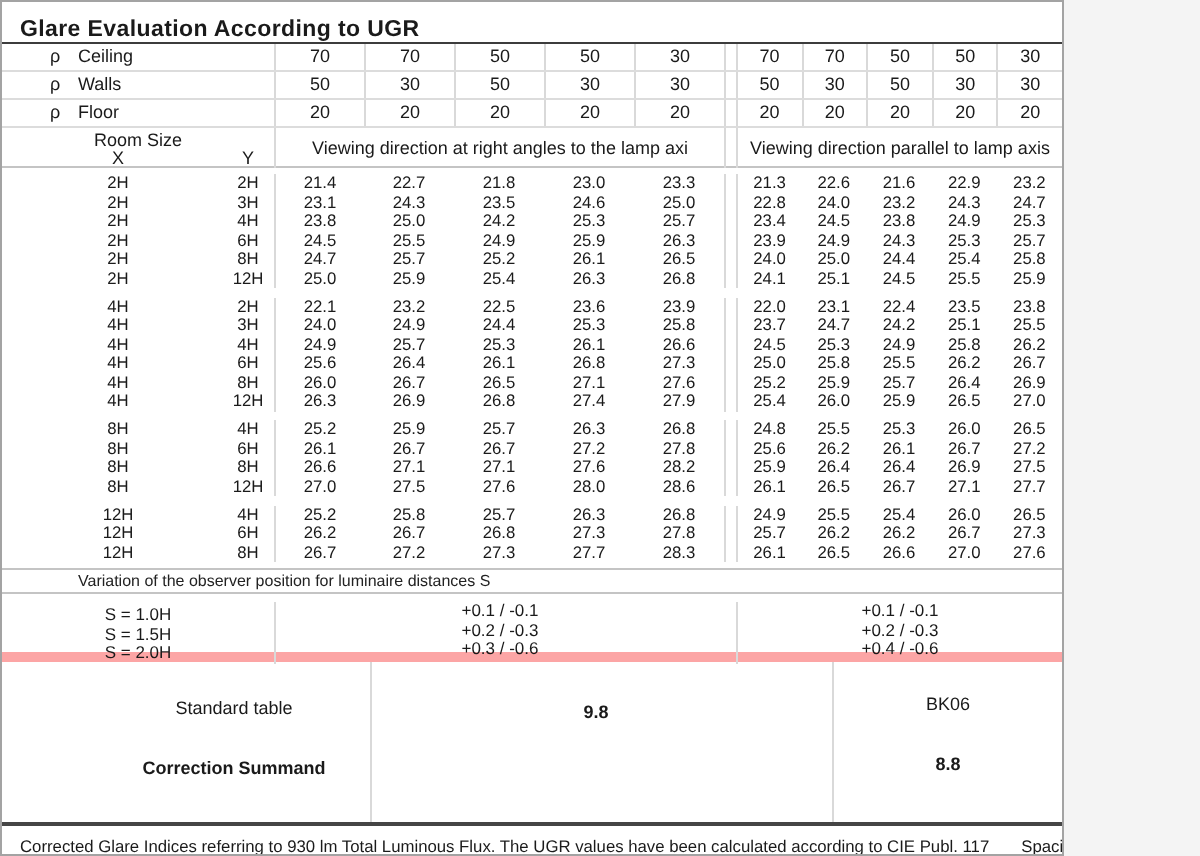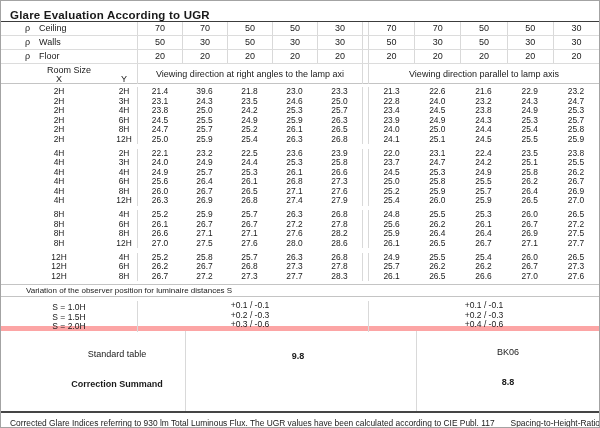--- a/index.html
+++ b/index.html
@@ -1,19 +1,19 @@
 <!DOCTYPE html>
 <html><head>
 <meta charset="utf-8">
 <style>
   * { box-sizing: border-box; margin: 0; padding: 0; }
   html,body { background:#f4f4f4; }
   body { font-family:"Liberation Sans", sans-serif; color:#1a1a1a; }
   .sheet {
-    position:relative; width:600px; height:428px; background:#fff;
+    position:relative; width:532px; height:428px; background:#fff;
     border:1px solid #a3a3a3; overflow:hidden;
   }
   .grid { display:grid; grid-template-columns:96px 40px repeat(5,45px) 6px repeat(5,1fr); }
   .c { text-align:center; }
   .vline { border-left:1px solid #d9d9d9; }
 
   
   .title-row { height:21px; border-bottom:1px solid #3c3c3c; padding:4px 0 0 9px; }
   .title-row span { font-size:11.5px; font-weight:bold; letter-spacing:.2px; }
 
@@ -35,21 +35,21 @@
   .span-b { grid-column:9/14; }
 
   
   .body-rows { padding:3px 0; }
   .block + .block { margin-top:4.5px; }
   .brow { height:9.5px; line-height:9.6px; font-size:8.4px; }
   .brow .vline, .refl-row .vline, .header-row .vline { height:100%; }
 
   
   .caption-row { height:13px; border-top:1px solid #c4c4c4; border-bottom:1px solid #c4c4c4;
-    font-size:8px; line-height:12px; padding-left:25px; color:#222; }
+    font-size:8px; line-height:12px; padding-left:38px; color:#222; }
   .s-section { padding-top:4px; height:34px; border-bottom:5px solid #fca5a5; }
   .srow { height:9.5px; line-height:9.5px; font-size:8.5px; }
 
   
   .bottom-section { height:80px; font-size:9px;margin-left:48px; }
   .stack .std { margin-top:16px; }
   .stack .corr { margin-top:20px;font-weight:bold; }
   .lab-c { text-align:center; }
 
   
@@ -131,21 +131,21 @@
     <div class="span-div vline"></div>
     <div class="vhead span-b vline">Viewing direction parallel to lamp axis</div>
   </div>
 
   <div id="body-rows" class="body-rows">
       <div class="block">
         <div class="grid brow">
           <div class="xcell">2H</div>
           <div class="ycell">2H</div>
           <div class="c vline">21.4</div>
-          <div class="c">39.6</div>
+          <div class="c">22.7</div>
           <div class="c">21.8</div>
           <div class="c">23.0</div>
           <div class="c">23.3</div>
           <div class="vline"></div>
           <div class="c vline">21.3</div>
           <div class="c">22.6</div>
           <div class="c">21.6</div>
           <div class="c">22.9</div>
           <div class="c">23.2</div>
         </div>

